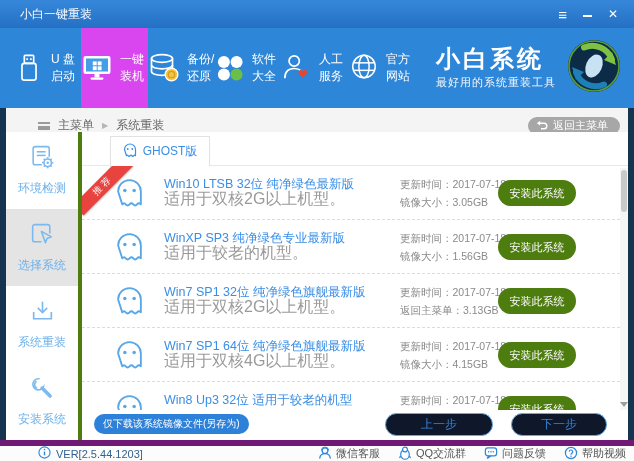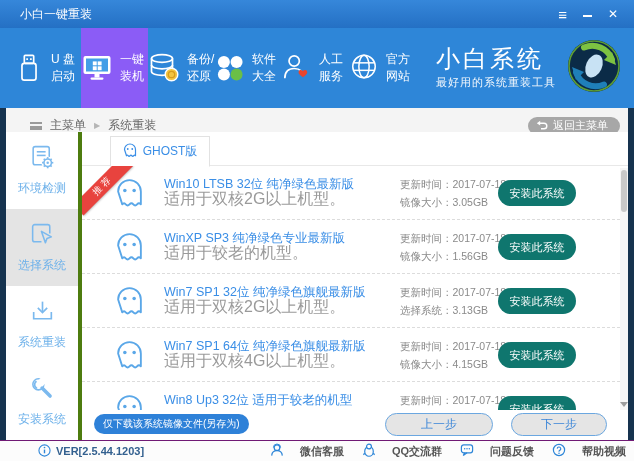--- a/index.html
+++ b/index.html
@@ -16,29 +16,29 @@
   .win-controls { margin-left:auto; display:flex; align-items:center; gap:16px; padding-right:4px; }
   .win-controls span { color:#fff; cursor:pointer; line-height:1; }
   .ctl-menu { font-size:15px; }
   .ctl-min  { width:9px; height:2px; background:#fff; display:inline-block; margin-bottom:-4px; }
   .ctl-close{ font-size:12px; }
   
   .nav { position:absolute; top:28px; left:0; right:0; height:80px; background:#2e86d8; display:flex; }
   .nav-item { width:67px; height:80px; display:flex; flex-direction:row; align-items:center;
     justify-content:center; gap:7px; color:#fff; font-size:12px; cursor:pointer; }
   .nav-item:first-child { margin-left:14px; }
-  .nav-item.active { background:#8b5cf6; }
+  .nav-item.active { background:#d946ef; }
   .nav-item svg { display:block; }
   .brand { margin-left:auto; display:flex; align-items:center; gap:10px; padding-right:12px; }
   .brand-text { color:#fff; text-align:left; }
-  .brand-name { font-size:24px; font-weight:normal; letter-spacing:3px; line-height:26px; }
+  .brand-name { font-size:24px; font-weight:bold; letter-spacing:3px; line-height:26px; }
   .brand-slogan { font-size:11px; letter-spacing:1px; margin-top:3px; opacity:.95; }
   
   .crumbbar { position:absolute; top:108px; left:6px; right:6px; height:36px; background:#f4f4f4;
-    border-bottom:1px solid #e2e2e2; display:flex; align-items:center; padding:0 8px 0 24px; }
+    border-bottom:1px solid #e2e2e2; display:flex; align-items:center; padding:0 8px 0 32px; }
   .crumb-list-icon { width:12px; height:8px; border-top:2px solid #9a9a9a;
     border-bottom:2px solid #9a9a9a; position:relative; margin-right:8px; }
   .crumb-list-icon:after { content:""; position:absolute; left:0; top:2px; width:12px; height:2px; background:#9a9a9a; }
   .crumb-txt { font-size:12px; color:#666; }
   .crumb-sep { font-size:8px; color:#b5b5b5; margin:0 8px; }
   .back-btn { margin-left:auto; height:18px; border:none; border-radius:9px; background:#a7a7a7;
     color:#fff; font-size:11px; display:flex; align-items:center; gap:5px; padding:0 12px 0 8px; cursor:pointer; }
   
   .strip { position:absolute; top:108px; width:6px; height:332px; background:#16334f; }
   .strip.left { left:0; } .strip.right { right:0; }
@@ -55,43 +55,43 @@
     border:1px solid #e2e2e2; border-bottom:1px solid #fff; z-index:2; display:flex; align-items:center;
     justify-content:center; gap:6px; color:#3a8ee6; font-size:12px; cursor:pointer; }
   
   .list { position:absolute; top:34px; left:0; right:8px; bottom:0; overflow:hidden; }
   .row { position:relative; height:54px; border-bottom:1px dashed #dcdcdc; background:#fff; }
   .ghost { position:absolute; left:34px; top:12px; }
   .row-title { position:absolute; left:82px; top:10px; font-size:12.5px; color:#3a8ee6; white-space:nowrap; cursor:pointer; }
   .row-desc { position:absolute; left:82px; bottom:9px; font-size:16px; color:#9a9a9a; white-space:nowrap; }
   .meta { position:absolute; left:318px; top:9px; font-size:10.5px; color:#8a8a8a; line-height:18px; white-space:nowrap; }
   .install-btn { position:absolute; right:44px; top:14px; width:78px; height:26px; border-radius:13px;
-    background:#0f766e; color:#fff; font-size:11px; border:none; cursor:pointer; }
+    background:#4d7c0f; color:#fff; font-size:11px; border:none; cursor:pointer; }
   .ribbon { position:absolute; left:-14px; top:12px; width:70px; height:15px; background:#e8433e; color:#fff;
     font-size:9px; line-height:15px; text-align:center; letter-spacing:3px;
     transform:rotate(-45deg); z-index:2; box-shadow:0 1px 2px rgba(0,0,0,.25); }
   
   .scrollbar { position:absolute; right:0; top:36px; bottom:30px; width:8px; background:#f6f6f6; }
   .scroll-thumb { position:absolute; top:2px; left:1px; width:6px; height:42px; background:#c9c9c9; border-radius:3px; cursor:pointer; }
   .scroll-down { position:absolute; bottom:3px; left:0; width:0; height:0;
     border-left:4px solid transparent; border-right:4px solid transparent; border-top:5px solid #9d9d9d; cursor:pointer; }
   
   .footer { position:absolute; left:0; right:0; bottom:0; height:30px; background:#fff; z-index:3; }
   .download-btn { position:absolute; left:12px; top:4px; height:20px; border-radius:10px; background:#2e81d8;
     color:#fff; font-size:10px; padding:0 9px; border:none; cursor:pointer; white-space:nowrap; }
-  .step-btn { position:absolute; top:3px; height:23px; border-radius:12px; background:#e5e5e5;
+  .step-btn { position:absolute; top:3px; height:23px; border-radius:12px; background:#0f172a;
     border:1px solid #6ba7e0; color:#3a85d8; font-size:12px; cursor:pointer; }
   .prev-btn { left:303px; width:108px; }
   .next-btn { left:429px; width:96px; }
   
   .statusbar { position:absolute; left:0; right:0; bottom:0; height:21px; background:#fcfcfc;
-    border-top:1px solid #701a75; display:flex; align-items:center; font-size:11px;font-weight:bold; }
+    border-top:6px solid #701a75; display:flex; align-items:center; font-size:11px; }
   .ver { display:flex; align-items:center; gap:5px; margin-left:38px; color:#33608f; cursor:pointer; }
   .status-links { margin-left:auto; display:flex; gap:18px; margin-right:8px; }
-  .status-link { display:flex; align-items:center; gap:16px; color:#555; cursor:pointer; }
+  .status-link { display:flex; align-items:center; gap:4px; color:#555; cursor:pointer; }
   svg { overflow:visible; }
 </style>
 </head>
 <body>
 
 <div class="window">
 
   <div class="titlebar">
     <span class="title">小白一键重装</span>
     <div class="win-controls">
@@ -324,21 +324,21 @@
             <svg width="27" height="31" viewBox="0 0 26 30" fill="none" stroke="#5aa7e8" stroke-width="1.8">
               <path d="M2,13 a11,11 0 0 1 22,0 v12.5 q-1.8,-2.2 -3.7,0 q-1.8,2.2 -3.6,0 q-1.8,-2.2 -3.7,0 q-1.8,2.2 -3.6,0 q-1.7,-2.2 -3.4,0 z" stroke-linejoin="round"></path>
               <circle cx="8.5" cy="12" r="1.7" fill="#5aa7e8" stroke="none"></circle>
               <circle cx="17.5" cy="12" r="1.7" fill="#5aa7e8" stroke="none"></circle>
             </svg>
           </span>
           <span class="row-title">Win7 SP1 32位 纯净绿色旗舰最新版</span>
           <span class="row-desc">适用于双核2G以上机型。</span>
           <div class="meta">
             <div>更新时间：2017-07-18</div>
-            <div>选择系统：3.13GB</div>
+            <div>返回主菜单：3.13GB</div>
           </div>
           <button class="install-btn">安装此系统</button>
         </div>
 
         <div class="row">
           <span class="ghost">
             <svg width="27" height="31" viewBox="0 0 26 30" fill="none" stroke="#5aa7e8" stroke-width="1.8">
               <path d="M2,13 a11,11 0 0 1 22,0 v12.5 q-1.8,-2.2 -3.7,0 q-1.8,2.2 -3.6,0 q-1.8,-2.2 -3.7,0 q-1.8,2.2 -3.6,0 q-1.7,-2.2 -3.4,0 z" stroke-linejoin="round"></path>
               <circle cx="8.5" cy="12" r="1.7" fill="#5aa7e8" stroke="none"></circle>
               <circle cx="17.5" cy="12" r="1.7" fill="#5aa7e8" stroke="none"></circle>

